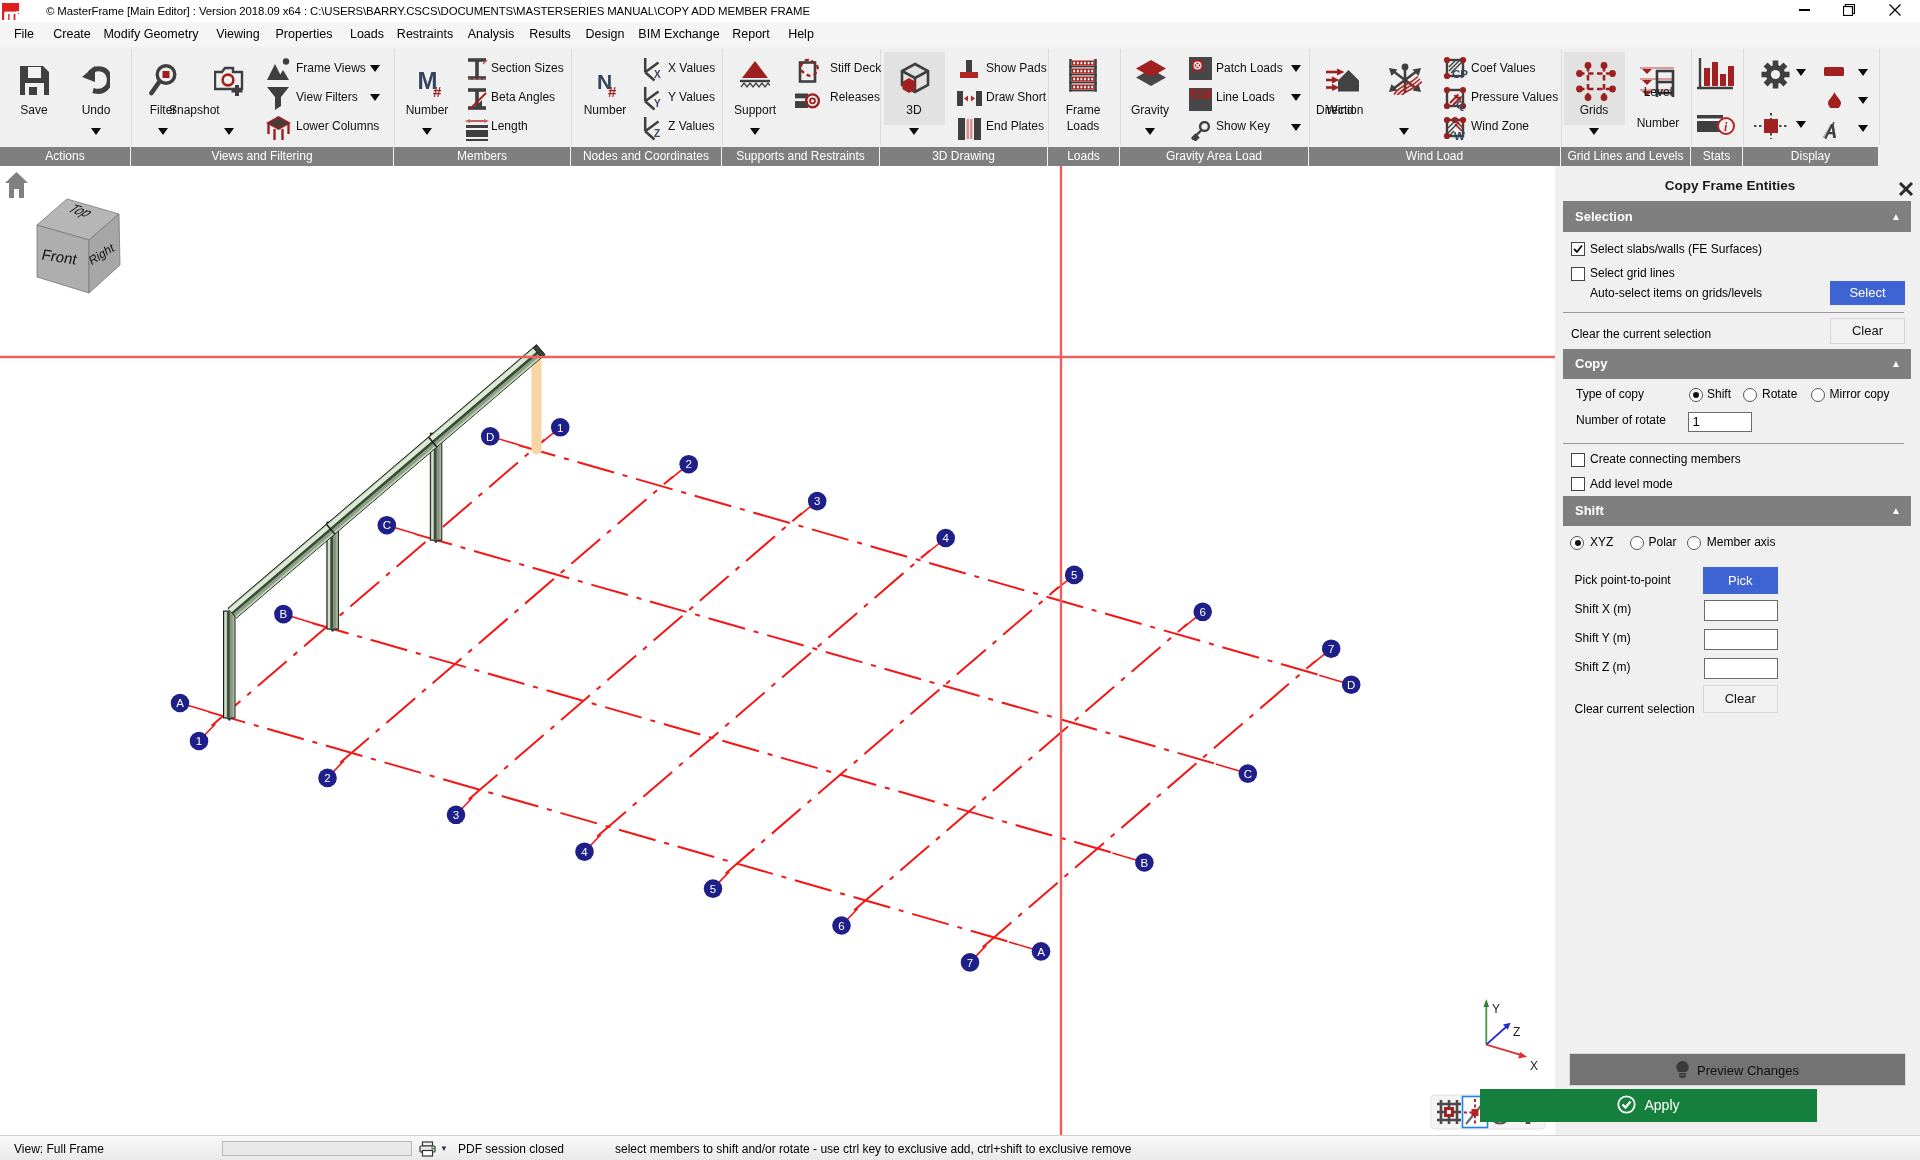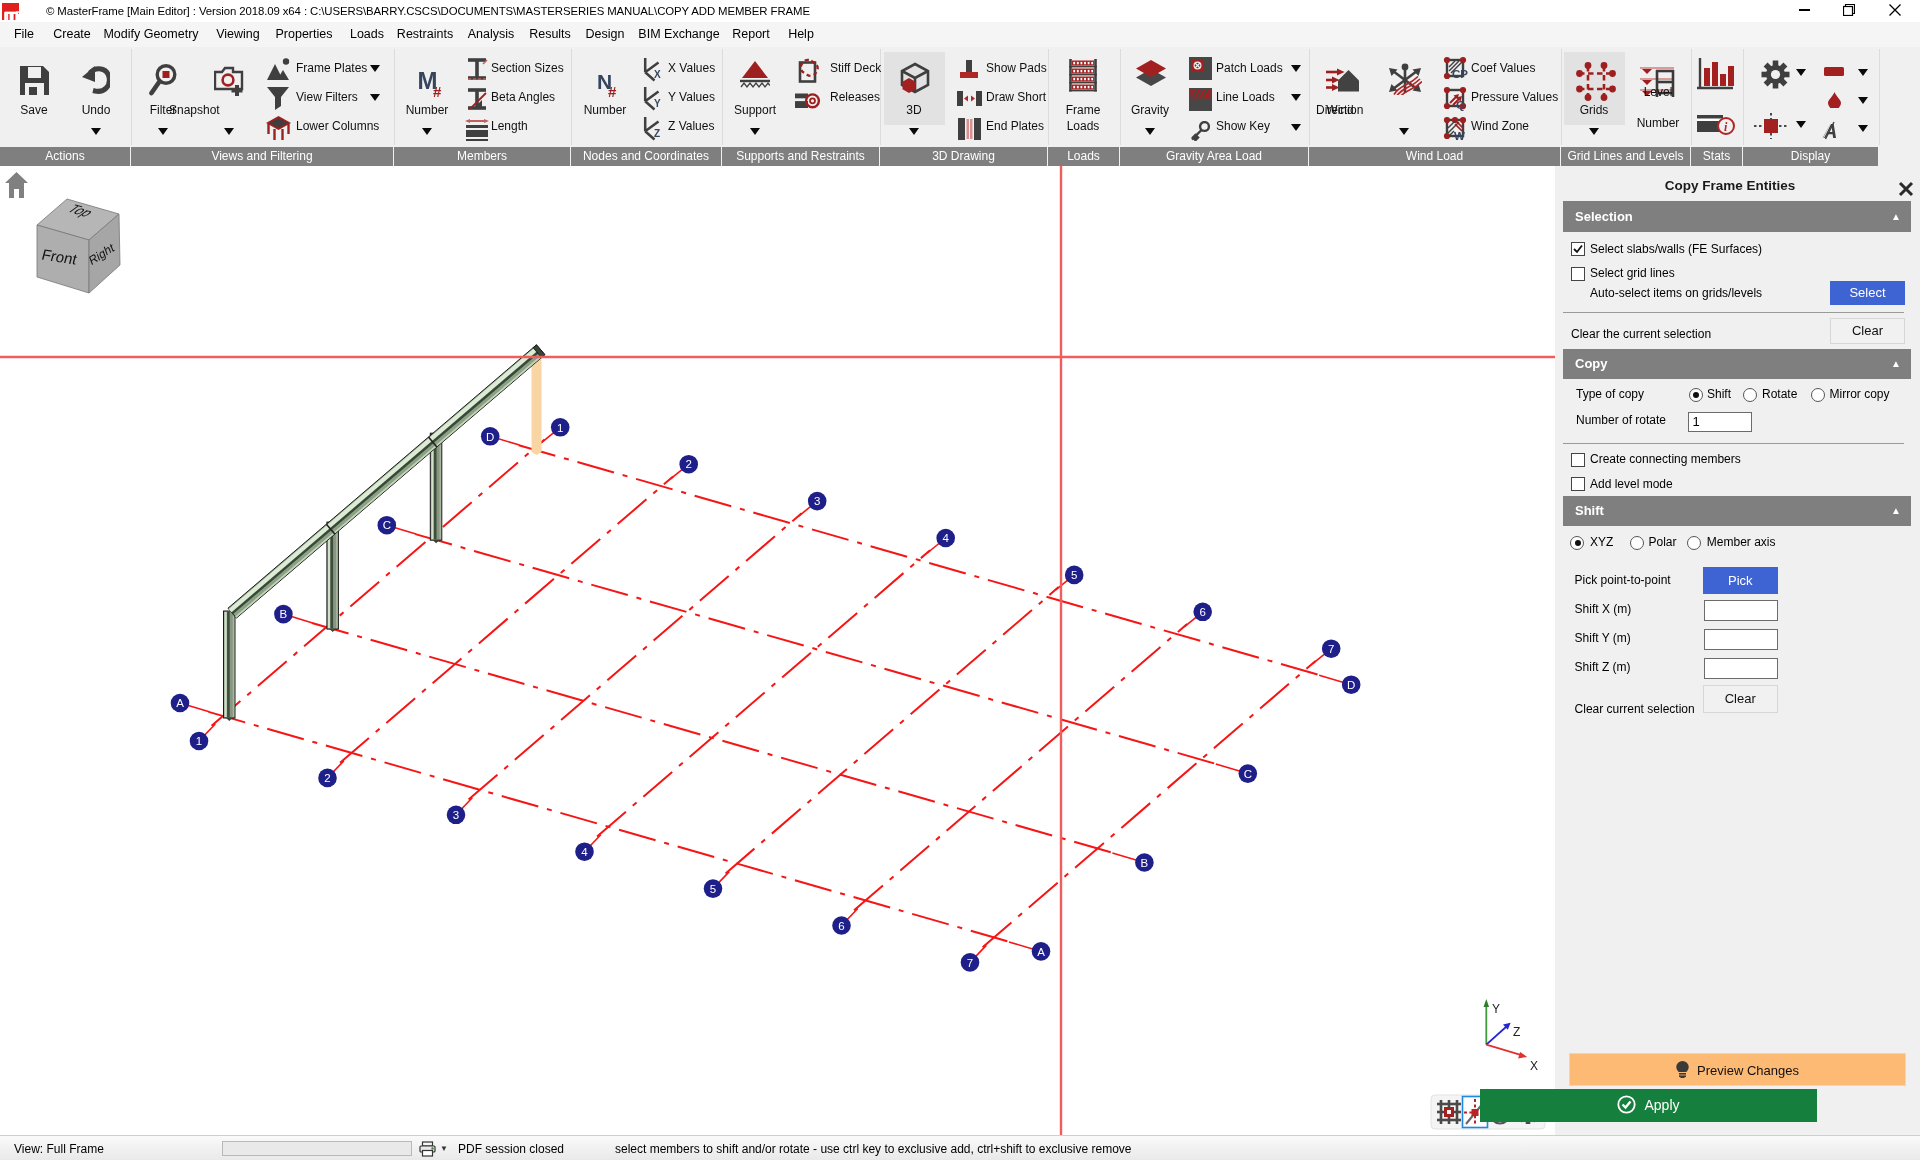--- a/index.html
+++ b/index.html
@@ -440,21 +440,21 @@
 <div class="abs rlab" style="left:1023px;top:119px;width:120px;text-align:center">Loads</div>
 <div class="abs rlab" style="left:1090px;top:103px;width:120px;text-align:center">Gravity</div>
 <div class="abs" style="left:1144.5px;top:127.5px;width:0;height:0;border-left:5.5px solid transparent;border-right:5.5px solid transparent;border-top:7px solid #0a0a0a"></div>
 <div class="abs rlab" style="left:1280px;top:103px;width:120px;text-align:center">Wind</div>
 <div class="abs rlab" style="left:1316px;top:103px;width:120px;text-align:left">Direction</div>
 <div class="abs" style="left:1398.5px;top:127.5px;width:0;height:0;border-left:5.5px solid transparent;border-right:5.5px solid transparent;border-top:7px solid #0a0a0a"></div>
 <div class="abs rlab" style="left:1534px;top:103px;width:120px;text-align:center">Grids</div>
 <div class="abs" style="left:1588.5px;top:127.5px;width:0;height:0;border-left:5.5px solid transparent;border-right:5.5px solid transparent;border-top:7px solid #0a0a0a"></div>
 <div class="abs rlab" style="left:1598px;top:85px;width:120px;text-align:center">Level</div>
 <div class="abs rlab" style="left:1598px;top:116px;width:120px;text-align:center">Number</div>
-<div class="abs rlab" style="left:296px;top:60.5px">Frame Plates</div>
+<div class="abs rlab" style="left:296px;top:60.5px">Frame Views</div>
 <div class="abs" style="left:369.5px;top:65.0px;width:0;height:0;border-left:5.5px solid transparent;border-right:5.5px solid transparent;border-top:7px solid #0a0a0a"></div>
 <div class="abs rlab" style="left:296px;top:89.8px">View Filters</div>
 <div class="abs" style="left:369.5px;top:94.3px;width:0;height:0;border-left:5.5px solid transparent;border-right:5.5px solid transparent;border-top:7px solid #0a0a0a"></div>
 <div class="abs rlab" style="left:296px;top:119px">Lower Columns</div>
 <div class="abs rlab" style="left:491px;top:60.5px">Section Sizes</div>
 <div class="abs rlab" style="left:491px;top:89.8px">Beta Angles</div>
 <div class="abs rlab" style="left:491px;top:119px">Length</div>
 <div class="abs rlab" style="left:668px;top:60.5px">X Values</div>
 <div class="abs rlab" style="left:668px;top:89.8px">Y Values</div>
 <div class="abs rlab" style="left:668px;top:119px">Z Values</div>
@@ -700,21 +700,21 @@
 <div class="abs plab" style="left:1574.6px;top:573px">Pick point-to-point</div>
 <div class="abs pbtn" style="left:1703px;top:567.3px;width:74.5px;height:27px;line-height:27px;background:#3e63d3;color:#fff;font-size:13px">Pick</div>
 <div class="abs plab" style="left:1574.6px;top:602px">Shift X (m)</div>
 <div class="abs" style="left:1703.5px;top:599.8px;width:74px;height:21.3px;background:#fff;border:1px solid #6b6b6b;font-size:13px;line-height:19.3px;padding-left:4px;box-sizing:border-box"></div>
 <div class="abs plab" style="left:1574.6px;top:631px">Shift Y (m)</div>
 <div class="abs" style="left:1703.5px;top:628.9px;width:74px;height:21.3px;background:#fff;border:1px solid #6b6b6b;font-size:13px;line-height:19.3px;padding-left:4px;box-sizing:border-box"></div>
 <div class="abs plab" style="left:1574.6px;top:660px">Shift Z (m)</div>
 <div class="abs" style="left:1703.5px;top:658px;width:74px;height:21.4px;background:#fff;border:1px solid #6b6b6b;font-size:13px;line-height:19.4px;padding-left:4px;box-sizing:border-box"></div>
 <div class="abs plab" style="left:1574.6px;top:702px">Clear current selection</div>
 <div class="abs pbtn" style="left:1703px;top:685px;width:74.5px;height:28px;line-height:26px;background:#f1f1f1;border:1px solid #d7d7d7;color:#111">Clear</div>
-<div class="abs pbtn" style="left:1569px;top:1053.4px;width:337px;height:33px;line-height:33px;background:#fdba74;border:1px solid #d9d9d9;color:#111;font-size:13px"><svg width="13" height="17" viewBox="0 0 13 17" style="vertical-align:-3px;margin-right:8px">
+<div class="abs pbtn" style="left:1569px;top:1053.4px;width:337px;height:33px;line-height:33px;background:#737373;border:1px solid #d9d9d9;color:#111;font-size:13px"><svg width="13" height="17" viewBox="0 0 13 17" style="vertical-align:-3px;margin-right:8px">
       <path d="M6.5 0 a6.2 6.2 0 0 1 6.2 6.2 c0 2.4-1.6 3.6-2.4 4.8 h-7.6 C1.9 9.8 .3 8.6 .3 6.2 A6.2 6.2 0 0 1 6.5 0 Z" fill="#3a3a3a"></path>
       <rect x="3" y="12" width="7" height="1.6" fill="#3a3a3a"></rect>
       <rect x="3" y="14.4" width="7" height="1.6" fill="#3a3a3a"></rect>
       <rect x="4.4" y="16" width="4.2" height="1" fill="#3a3a3a"></rect>
     </svg>Preview Changes</div>
 <div class="abs pbtn" style="left:1480px;top:1089px;width:337px;height:33px;line-height:33px;background:#15803d;color:#fff;font-size:14px"><svg width="19" height="19" viewBox="0 0 19 19" style="vertical-align:-4px;margin-right:8px">
       <circle cx="9.5" cy="9.5" r="8.2" fill="none" stroke="#fff" stroke-width="1.8"></circle>
       <polyline points="5.5,9.5 8.5,12.5 13.5,6.5" fill="none" stroke="#fff" stroke-width="2.4"></polyline>
     </svg>Apply</div>
 <div id="statusbar"></div>

